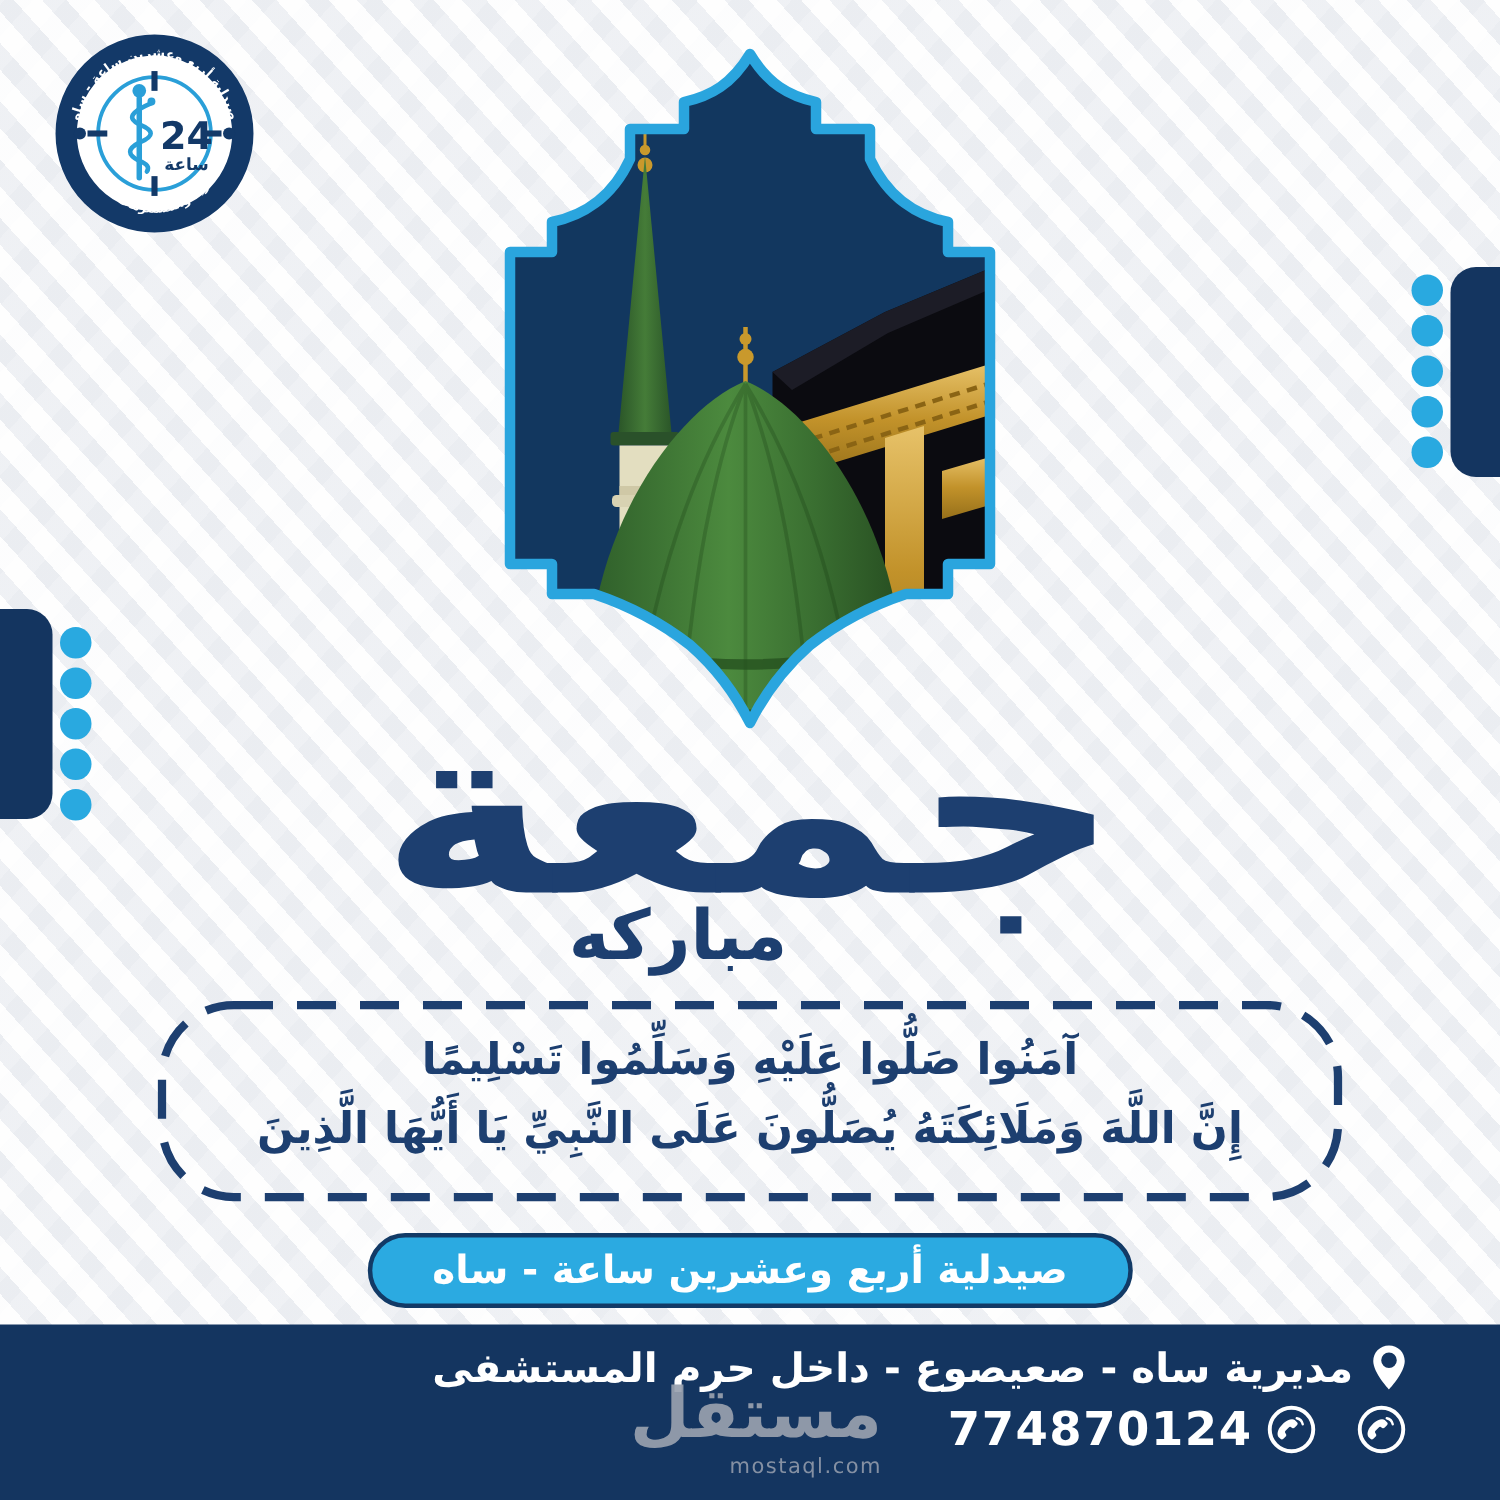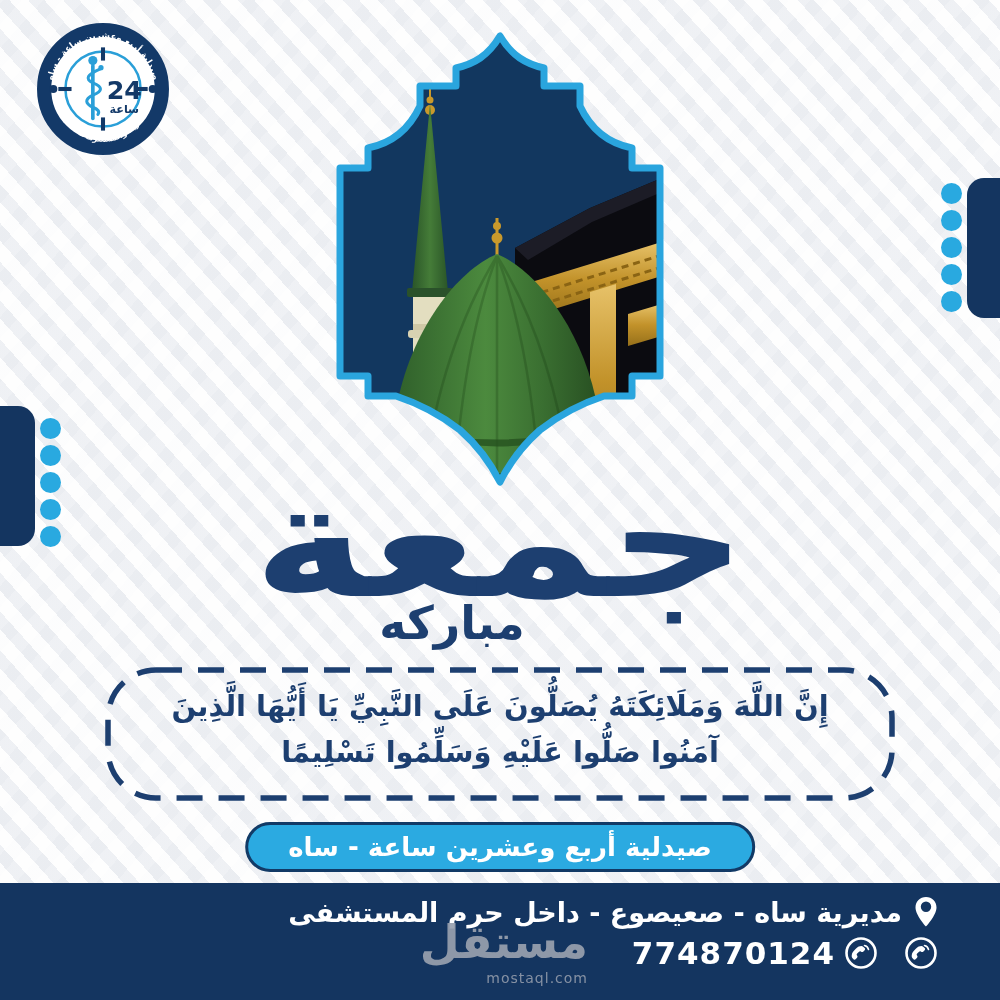--- a/index.html
+++ b/index.html
@@ -190,22 +190,22 @@
   <div class="greeting">
     <div class="greeting-main">جمعة</div>
     <div class="greeting-sub">مباركه</div>
   </div>
 
   <div class="verse-box">
     <svg class="verse-border" width="792" height="136" viewBox="0 0 792 136">
       <rect x="4" y="4" width="784" height="128" rx="48" fill="none" stroke="#1d3f70" stroke-width="5.5" stroke-dasharray="26 16"></rect>
     </svg>
     <div class="verse-text">
+      <div>آمَنُوا صَلُّوا عَلَيْهِ وَسَلِّمُوا تَسْلِيمًا</div>
       <div>إِنَّ اللَّهَ وَمَلَائِكَتَهُ يُصَلُّونَ عَلَى النَّبِيِّ يَا أَيُّهَا الَّذِينَ</div>
-      <div>آمَنُوا صَلُّوا عَلَيْهِ وَسَلِّمُوا تَسْلِيمًا</div>
     </div>
   </div>
 
   <div class="banner">
     <span class="banner-label">صيدلية أربع وعشرين ساعة - ساه</span>
   </div>
 
   <div class="footer">
 
     <div class="footer-row address-row">

